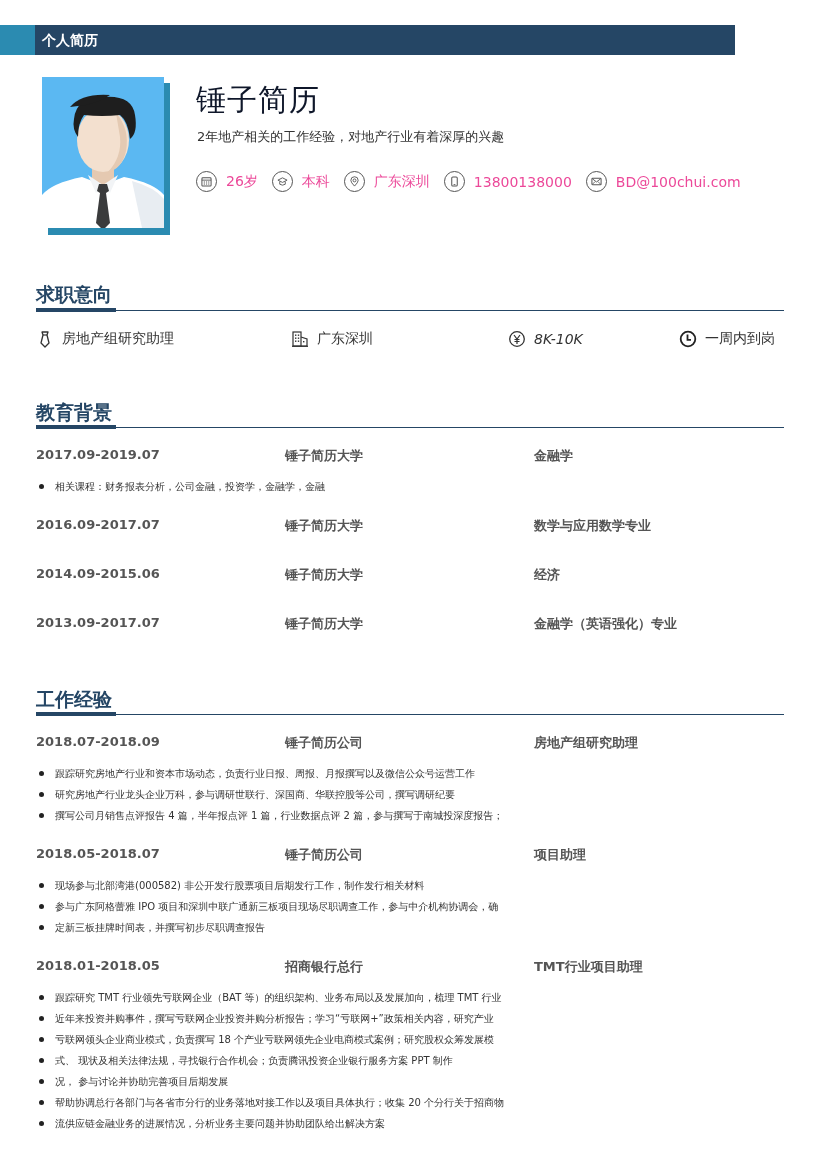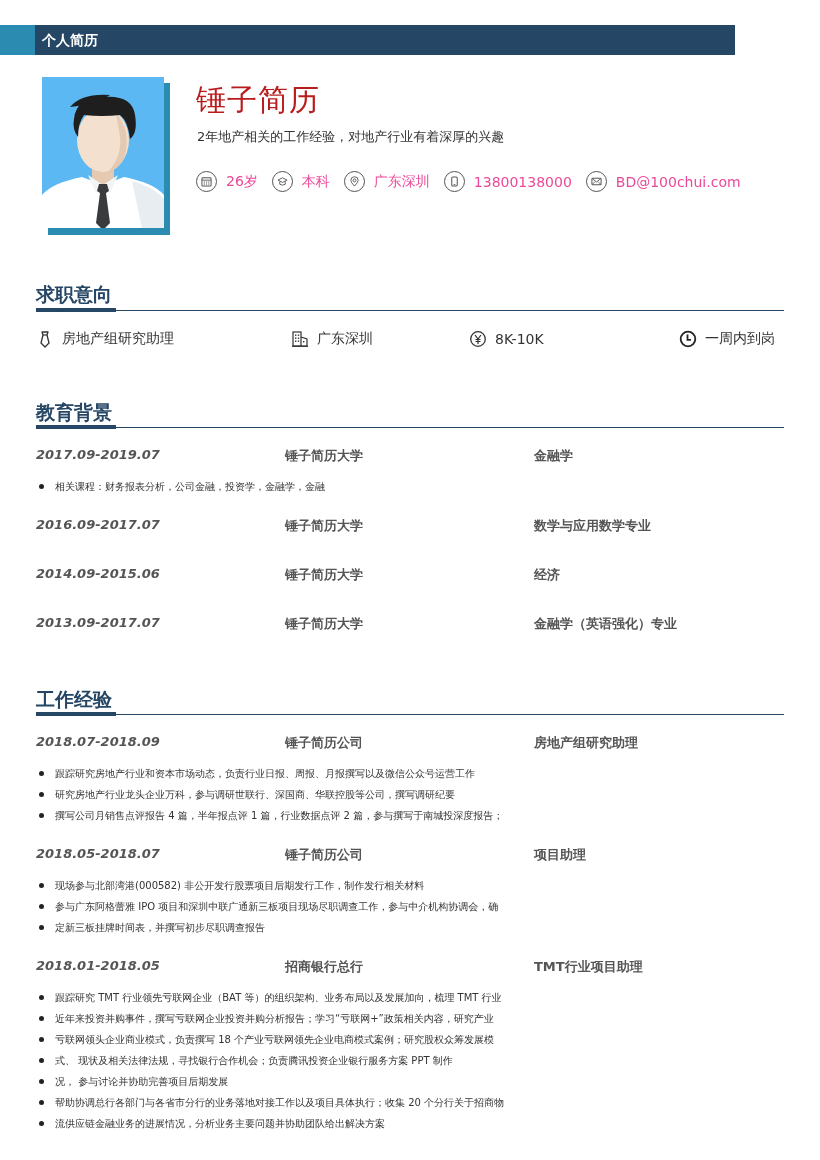--- a/index.html
+++ b/index.html
@@ -7,39 +7,39 @@
   body { font-family: "DejaVu Sans", "Liberation Sans", sans-serif; color: #333333; position: relative; }
 
   .topbar { position: absolute; left: 0; top: 25px; width: 735px; height: 30px; background: #254665; }
   .topbar .accent { position: absolute; left: 0; top: 0; width: 35px; height: 30px; background: #2b8bb1; }
   .topbar .title { position: absolute; left: 42px; top: 0; line-height: 30px; font-size: 14px; font-weight: bold; color: #ffffff; }
 
   .photo-wrap { position: absolute; left: 42px; top: 77px; width: 128px; height: 158px; }
   .photo-shadow { position: absolute; left: 6px; top: 6px; width: 122px; height: 152px; background: #2b8bb1; }
   .photo { position: absolute; left: 0; top: 0; width: 122px; height: 151px; background: #5bb8f2; overflow: hidden; }
 
-  .name { position: absolute; left: 196px; top: 80px; font-size: 30px; color: #b91c1c; letter-spacing: 1px; }
+  .name { position: absolute; left: 196px; top: 80px; font-size: 30px; color: #0f172a; letter-spacing: 1px; }
   .summary { position: absolute; left: 197px; top: 128px; font-size: 13px; color: #333; }
 
   .contacts { position: absolute; left: 196px; top: 171px; display: flex; align-items: center; font-size: 14px; color: #ec4899; }
   .contact { display: flex; align-items: center; margin-right: 14px; }
   .cicon { width: 21px; height: 21px; border: 1.4px solid #555; border-radius: 50%; display: flex; align-items: center; justify-content: center; margin-right: 9px; }
   .cicon svg { width: 11px; height: 11px; }
 
   .section-title { position: absolute; left: 36px; font-size: 19px; font-weight: bold; color: #254665; }
   .section-line { position: absolute; left: 36px; width: 748px; height: 1px; background: #254665; }
   .section-line .thick { position: absolute; left: 0; top: -2px; width: 80px; height: 4px; background: #254665; }
 
   .intent-row { position: absolute; left: 36px; top: 330px; width: 748px; height: 22px; font-size: 14px; color: #333; }
   .intent { position: absolute; top: 0; display: flex; align-items: center; }
   .intent svg { width: 18px; height: 18px; margin-right: 8px; }
 
   .row3 { position: absolute; left: 36px; width: 748px; font-size: 13px; font-weight: bold; color: #555; }
   .row3 span { position: absolute; top: 0; white-space: nowrap; }
-  .row3 .c1 { left: 0; font-style: italic; }
+  .row3 .c1 { left: 0; }
   .row3 .c2 { left: 249px; }
   .row3 .c3 { left: 498px; }
 
   .bullets { position: absolute; left: 36px; width: 748px; font-size: 10px; color: #333; list-style: none; }
   .bullets li { position: relative; padding-left: 19px; height: 21px; line-height: 21px; white-space: nowrap; }
   .bullets li::before { content: ""; position: absolute; left: 3px; top: 8px; width: 5px; height: 5px; border-radius: 50%; background: #222; }
 </style>
 </head>
 <body>
 
@@ -156,21 +156,21 @@
           <rect x="4" y="7.5" width="1.4" height="1.4"></rect>
           <rect x="6.8" y="7.5" width="1.4" height="1.4"></rect>
           <rect x="4" y="10.5" width="1.4" height="1.4"></rect>
           <rect x="6.8" y="10.5" width="1.4" height="1.4"></rect>
           <rect x="12" y="11" width="1.4" height="1.4"></rect>
         </g>
         <line x1="1" y1="16.3" x2="17" y2="16.3" stroke="#333" stroke-width="1.2"></line>
       </svg>
     <span>广东深圳</span>
   </div>
-  <div class="intent" style="left:433px;">
+  <div class="intent" style="left:472px;font-style:italic;">
     <svg viewBox="0 0 18 18">
         <circle cx="9" cy="9" r="7.3" fill="none" stroke="#333" stroke-width="1.3"></circle>
         <path d="M6 5 L9 9 L12 5 M9 9 L9 14 M6.5 9.5 L11.5 9.5 M6.5 11.5 L11.5 11.5" fill="none" stroke="#333" stroke-width="1.2"></path>
       </svg>
     <span>8K-10K</span>
   </div>
   <div class="intent" style="left:643px;">
     <svg viewBox="0 0 18 18">
         <circle cx="9" cy="9" r="7.3" fill="none" stroke="#222" stroke-width="1.8"></circle>
         <path d="M8.5 4.5 L8.5 9.8 L12 9.8" fill="none" stroke="#222" stroke-width="1.8"></path>

